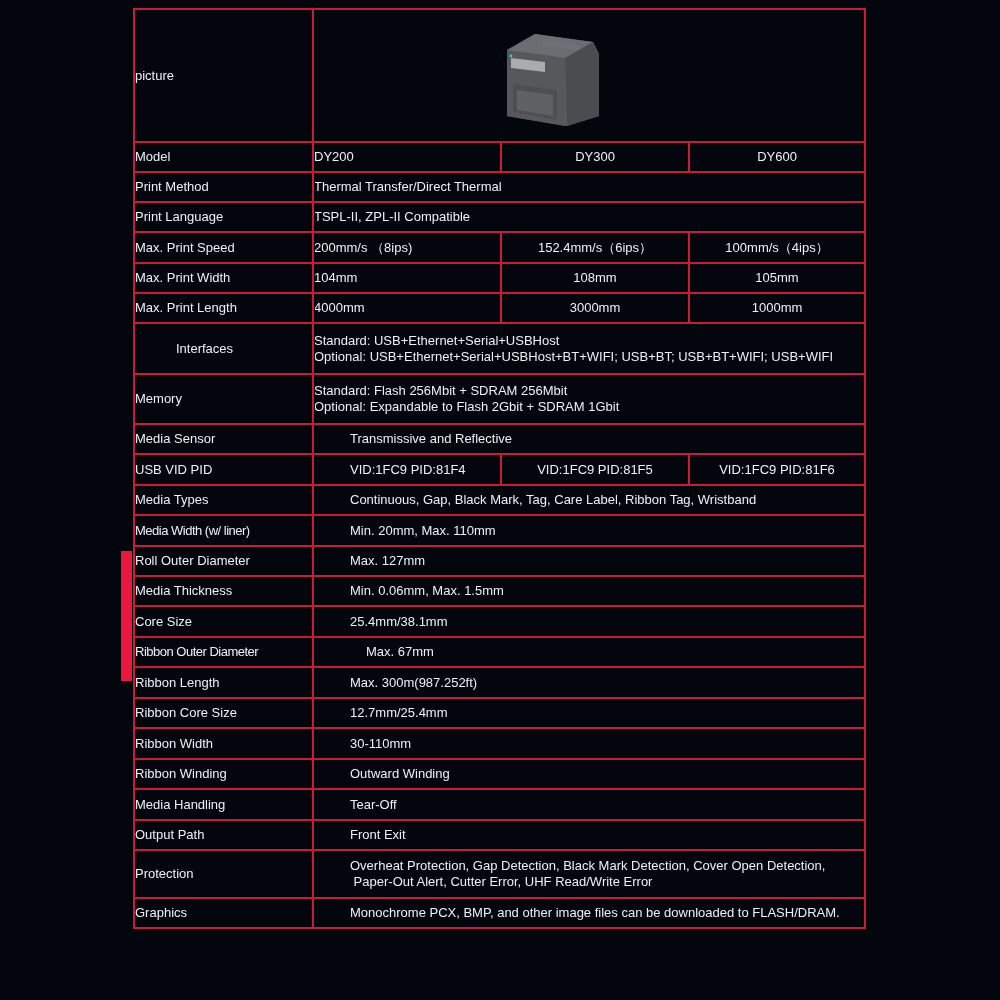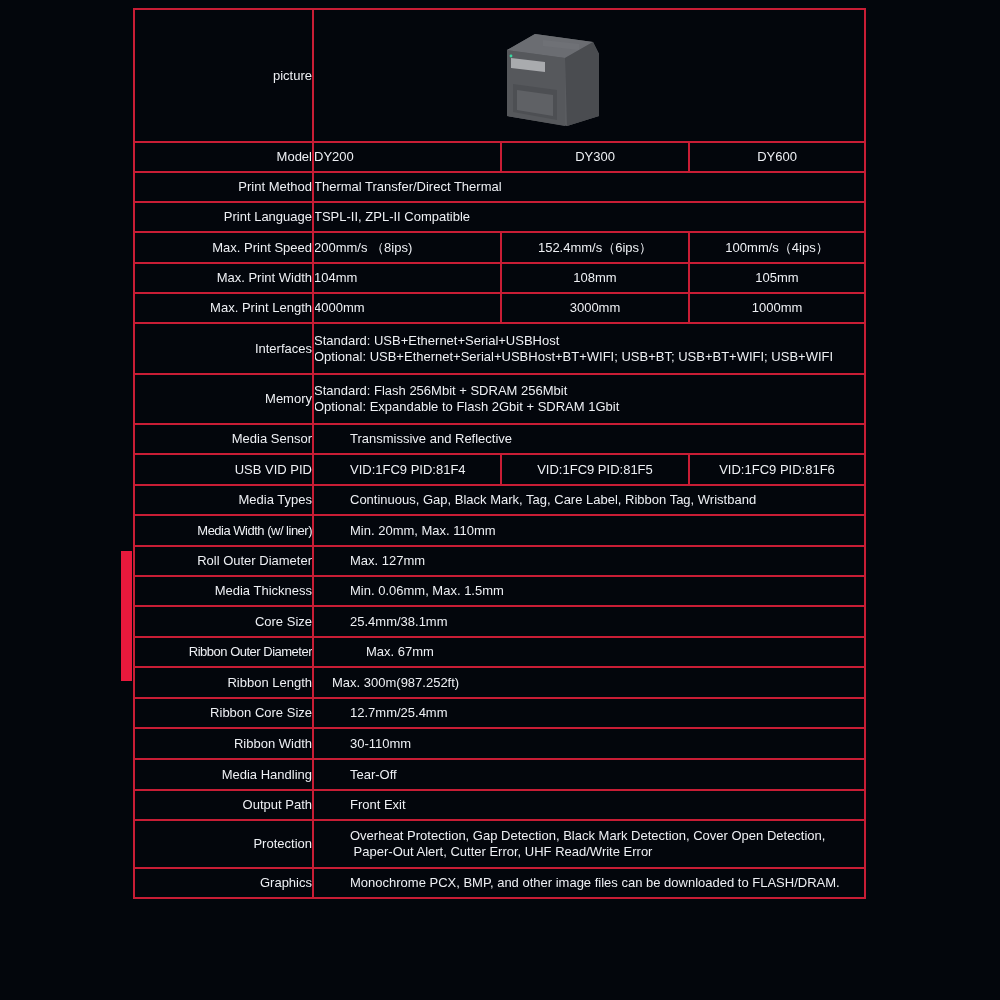--- a/index.html
+++ b/index.html
@@ -11,21 +11,21 @@
     position:absolute; left:121px; top:551px; width:11px; height:130px; background:#e8193c;
   }
   table.spec {
     position:absolute; left:133px; top:8px; width:731px;
     border-collapse:collapse; table-layout:fixed;
   }
   table.spec td {
     border:2px solid #c81d35; padding:0; font-size:13px; line-height:16px;
     vertical-align:middle; color:#eef0f4; white-space:nowrap; overflow:hidden;
   }
-  td.label { padding-left:35px;text-align:right; }
+  td.label { padding-left:35px; }
   td.val { padding-left:32px;border-radius:11px; }
   td.center { text-align:center; padding-left:0; }
   .ml { line-height:16px; }
   .printer-wrap { position:relative; height:130px; }
   .printer { position:absolute; left:181px; top:17px; width:108px; height:100px; }
 </style>
 </head>
 <body>
 
 <div class="accent-bar"></div>
@@ -131,29 +131,33 @@
   <tr style="height:31px">
     <td class="label">Core Size</td>
     <td class="val" style="padding-left:36px" colspan="3">25.4mm/38.1mm</td>
   </tr>
   <tr style="height:30px">
     <td class="label" style="letter-spacing:-0.5px">Ribbon Outer Diameter</td>
     <td class="val" style="padding-left:52px" colspan="3">Max. 67mm</td>
   </tr>
   <tr style="height:31px">
     <td class="label">Ribbon Length</td>
-    <td class="val" style="padding-left:18px" colspan="3">Max. 300m(987.252ft)</td>
+    <td class="val" style="padding-left:36px" colspan="3">Max. 300m(987.252ft)</td>
   </tr>
   <tr style="height:30px">
     <td class="label">Ribbon Core Size</td>
     <td class="val" style="padding-left:36px" colspan="3">12.7mm/25.4mm</td>
   </tr>
   <tr style="height:31px">
     <td class="label">Ribbon Width</td>
     <td class="val" style="padding-left:36px" colspan="3">30-110mm</td>
+  </tr>
+  <tr style="height:30px">
+    <td class="label">Ribbon Winding</td>
+    <td class="val" style="padding-left:36px" colspan="3">Outward Winding</td>
   </tr>
   <tr style="height:31px">
     <td class="label">Media Handling</td>
     <td class="val" style="padding-left:36px" colspan="3">Tear-Off</td>
   </tr>
   <tr style="height:30px">
     <td class="label">Output Path</td>
     <td class="val" style="padding-left:36px" colspan="3">Front Exit</td>
   </tr>
   <tr style="height:48px">

